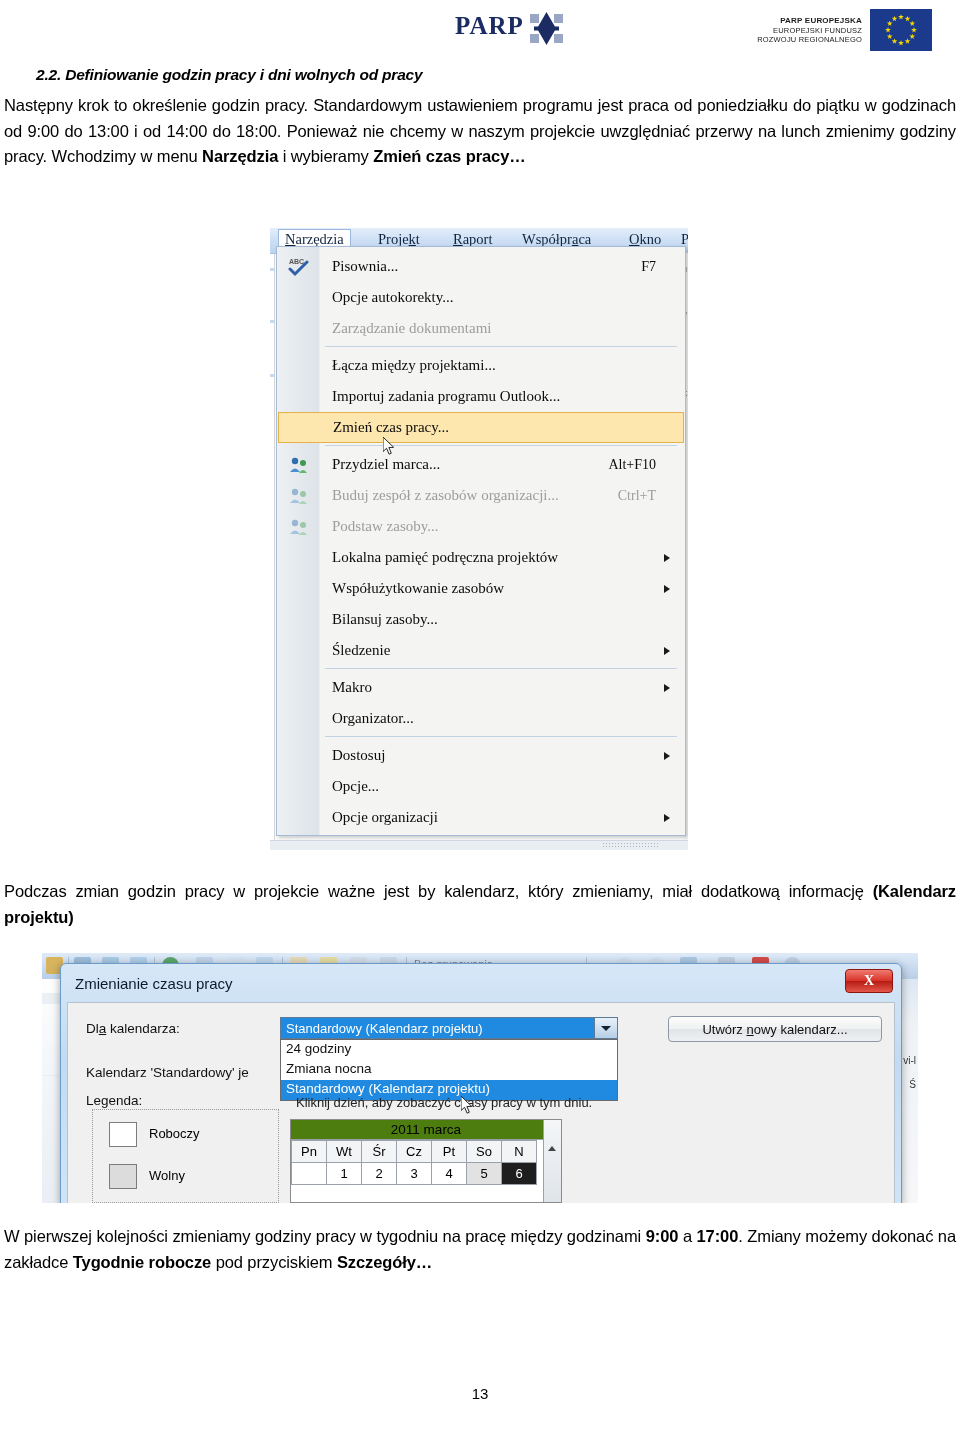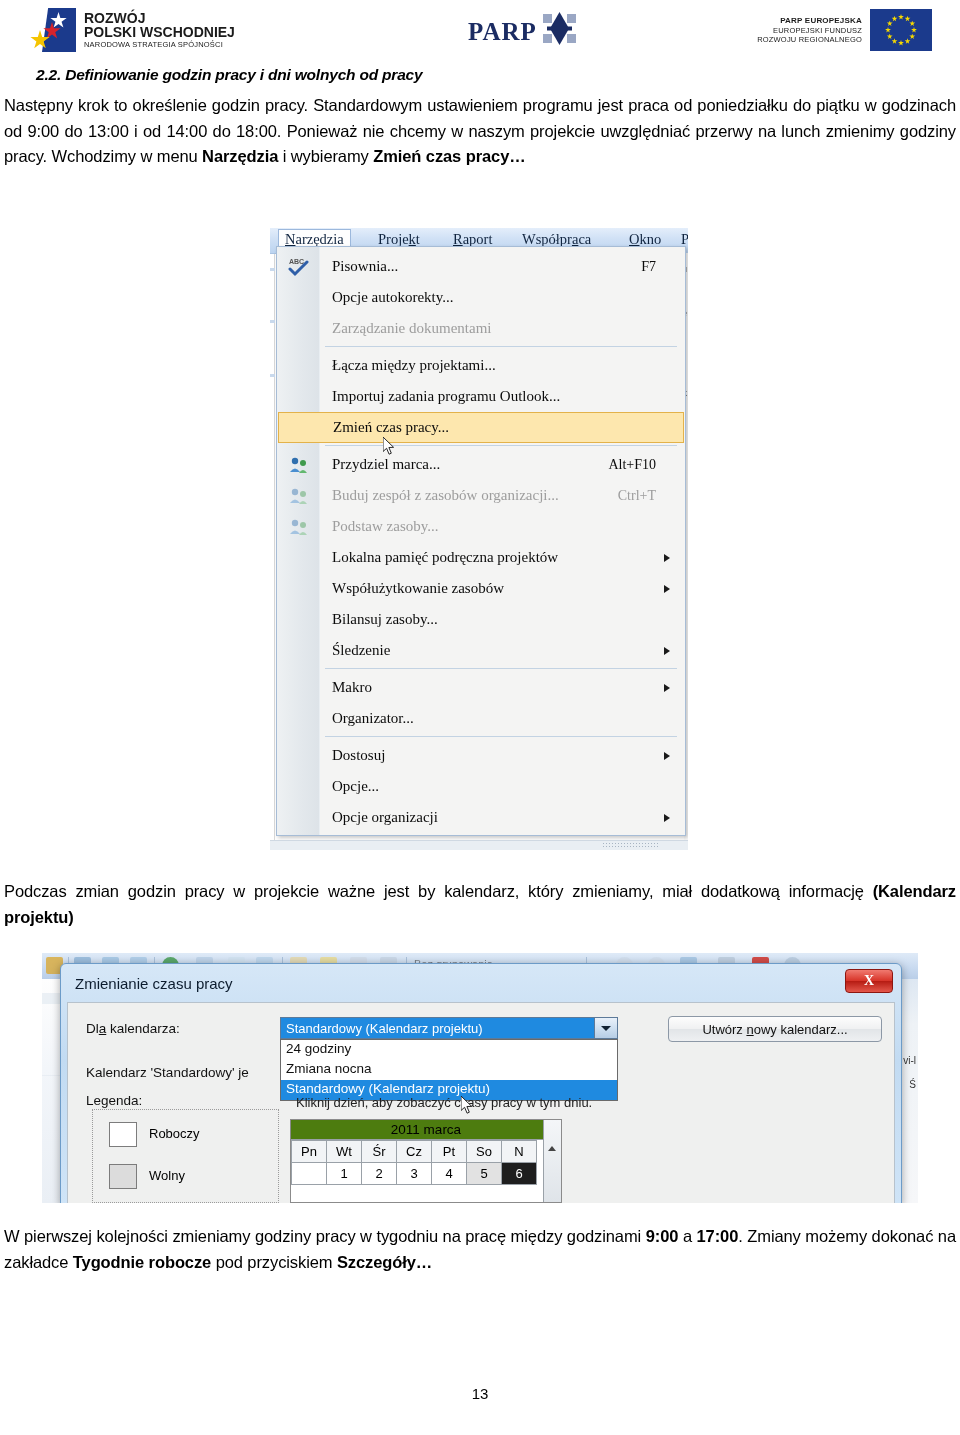--- a/index.html
+++ b/index.html
@@ -67,22 +67,22 @@
   }
   .rpw-l3 {
     font-size: 7.5px;
     color: #1b1b1b;
     letter-spacing: 0.2px;
     margin-top: 2px;
   }
 
   .logo-parp {
     position: absolute;
-    left: 468px; top: 12px;
-    display: flex; align-items: flex-end; gap: 6px;
+    left: 455px; top: 12px;
+    display: flex; align-items: flex-start; gap: 6px;
   }
   .parp-word {
     font-family: "Liberation Serif", serif;
     font-size: 25px;
     font-weight: bold;
     color: #1b2c63;
     letter-spacing: 1px;
   }
   .parp-mark { width: 34px; height: 34px; position: relative; }
 
@@ -544,33 +544,20 @@
     right: 2px;
     font-size: 10px;
     color: #333;
   }
 </style>
 </head>
 <body>
 
 <div class="header-band">
 
-  <div class="logo-rpw">
-    <div class="rpw-flag">
-      <div class="fl-blue"></div>
-      <div class="fl-white"></div>
-      <div class="fl-red"></div>
-      <div class="fl-yellow"></div>
-    </div>
-    <div class="rpw-text">
-      <div class="rpw-l1">ROZWÓJ</div>
-      <div class="rpw-l2">POLSKI WSCHODNIEJ</div>
-      <div class="rpw-l3">NARODOWA STRATEGIA SPÓJNOŚCI</div>
-    </div>
-  </div>
 
   <div class="logo-parp">
     <div class="parp-word">PARP</div>
     <div class="parp-mark">
       <svg width="34" height="34" viewBox="0 0 34 34">
         <rect x="0" y="2" width="9" height="9" fill="#9aa7c4"></rect>
         <rect x="24" y="2" width="9" height="9" fill="#9aa7c4"></rect>
         <rect x="0" y="22" width="9" height="9" fill="#9aa7c4"></rect>
         <rect x="24" y="22" width="9" height="9" fill="#9aa7c4"></rect>
         <polygon points="16.5,0 26,16.5 16.5,33 7,16.5" fill="#1b2c63"></polygon>

